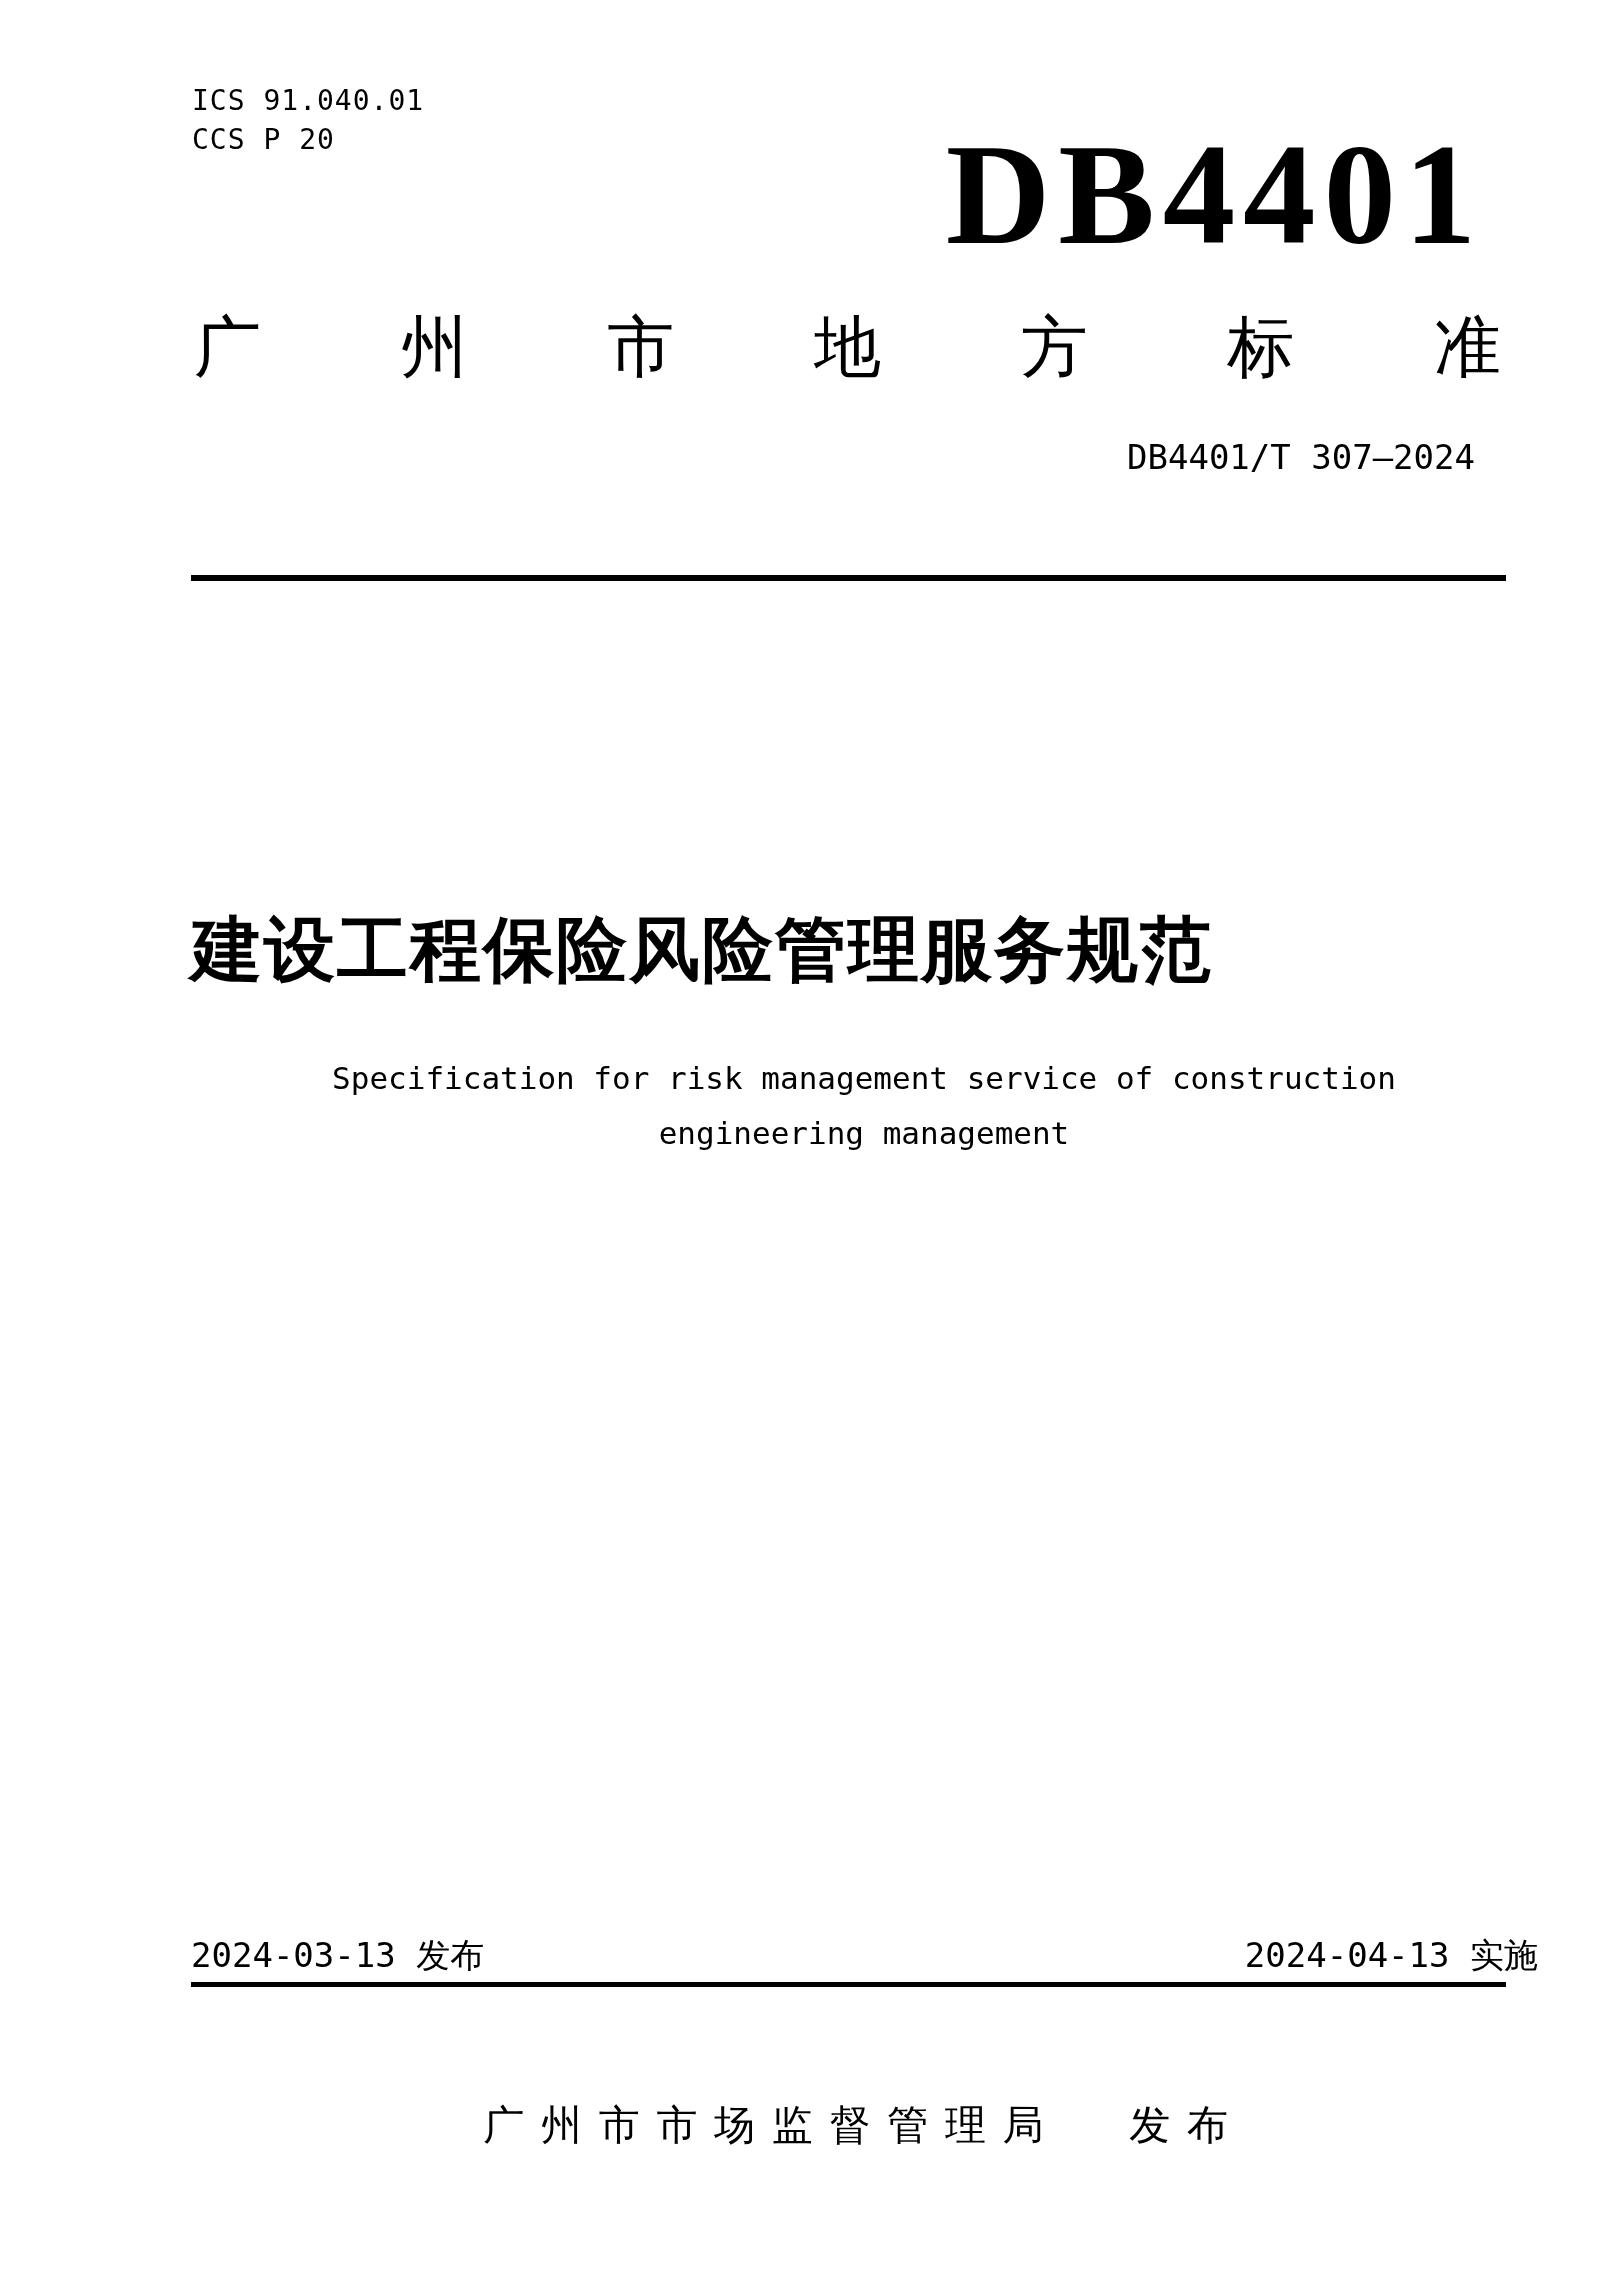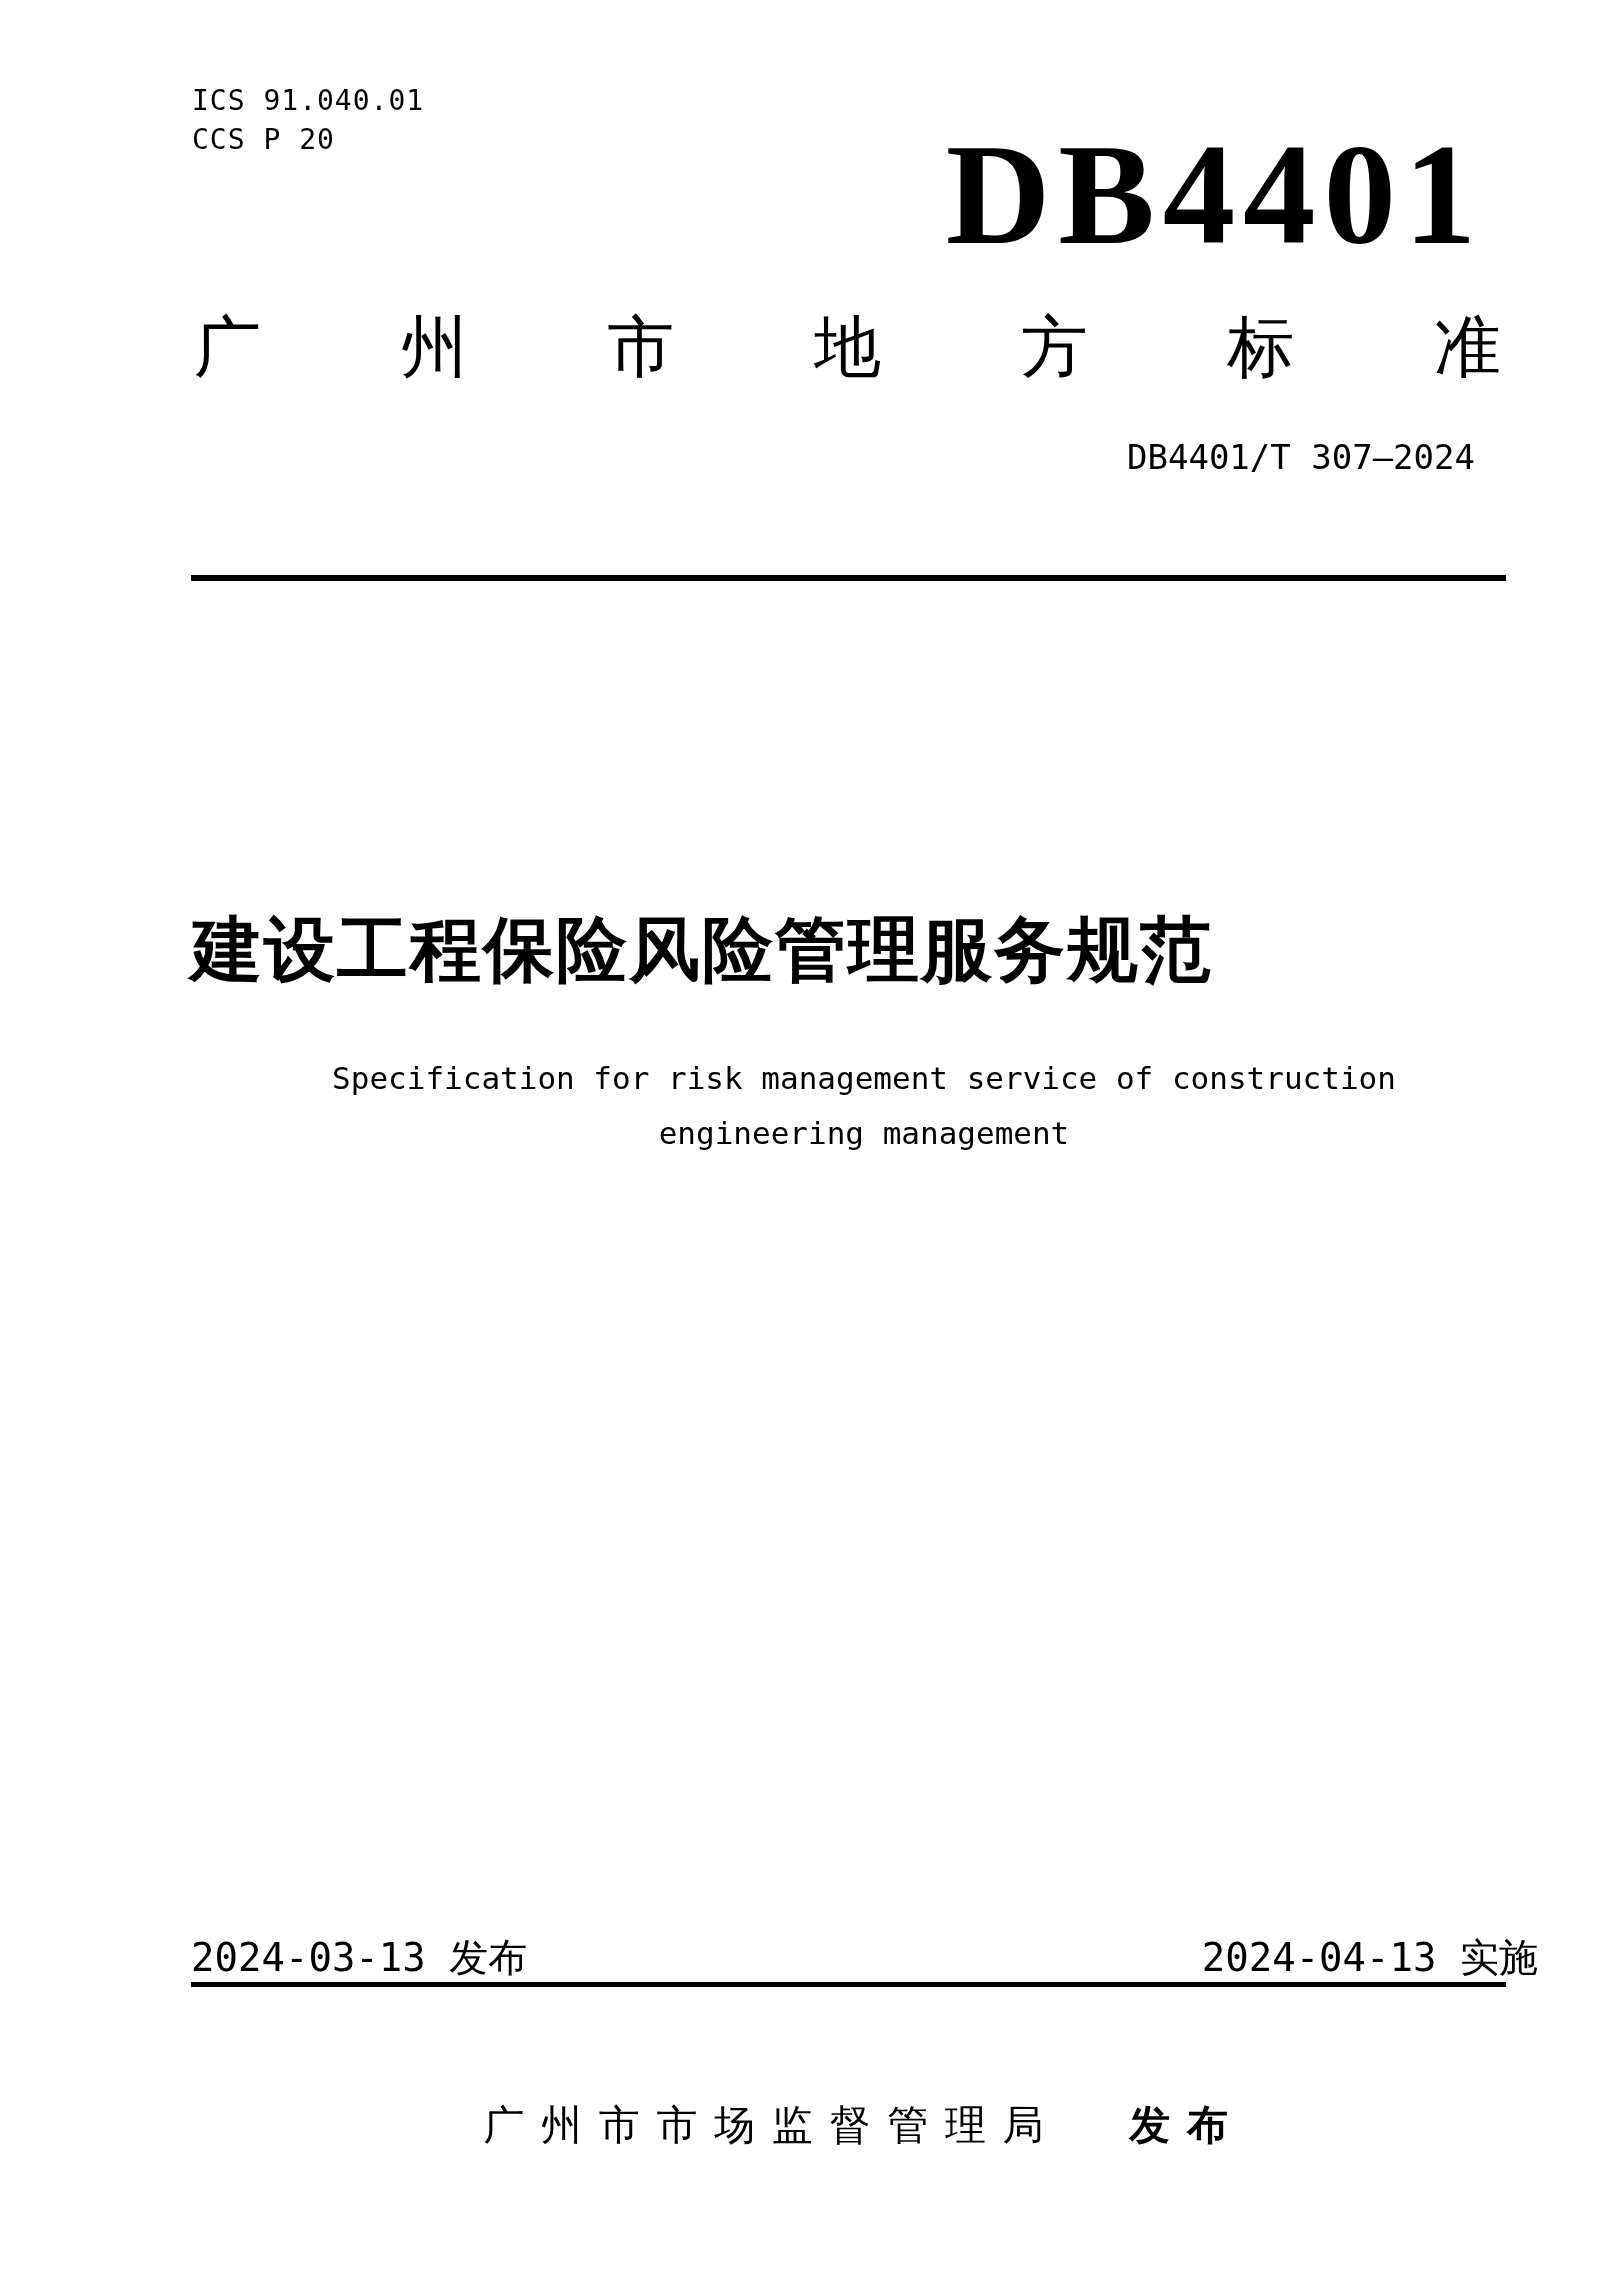--- a/index.html
+++ b/index.html
@@ -103,21 +103,21 @@
   }
 
   .date-row {
     position: absolute;
     left: 191px;
     right: 113px;
     top: 1938px;
     display: flex;
     justify-content: space-between;
     font-family: "DejaVu Sans Mono", monospace;
-    font-size: 39px;
+    font-size: 34px;
     line-height: 1;
     white-space: nowrap;
   }
 
   .rule-bottom {
     position: absolute;
     left: 191px;
     top: 1982px;
     width: 1315px;
     height: 4.9px;
@@ -136,21 +136,20 @@
     font-size: 41px;
     line-height: 1;
     white-space: nowrap;
   }
   .publisher-name {
     letter-spacing: 16.7px;
   }
   .publisher-action {
     margin-left: 69px;
     letter-spacing: 16.7px;
-    font-weight: bold;
   }
 </style>
 </head>
 <body>
 
 <div class="page">
 
   <div class="codes"><span>ICS 91.040.01</span><br><span>CCS P 20</span></div>
 
   <div class="std-code">DB4401</div>

